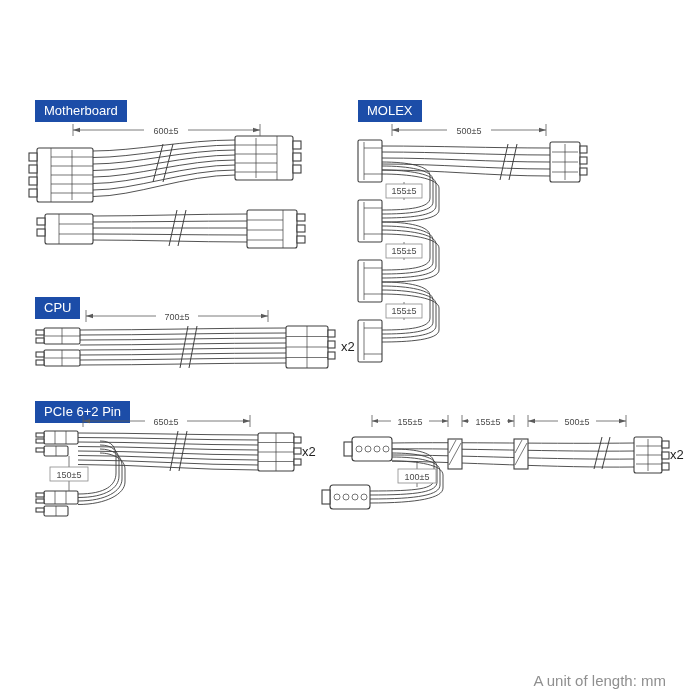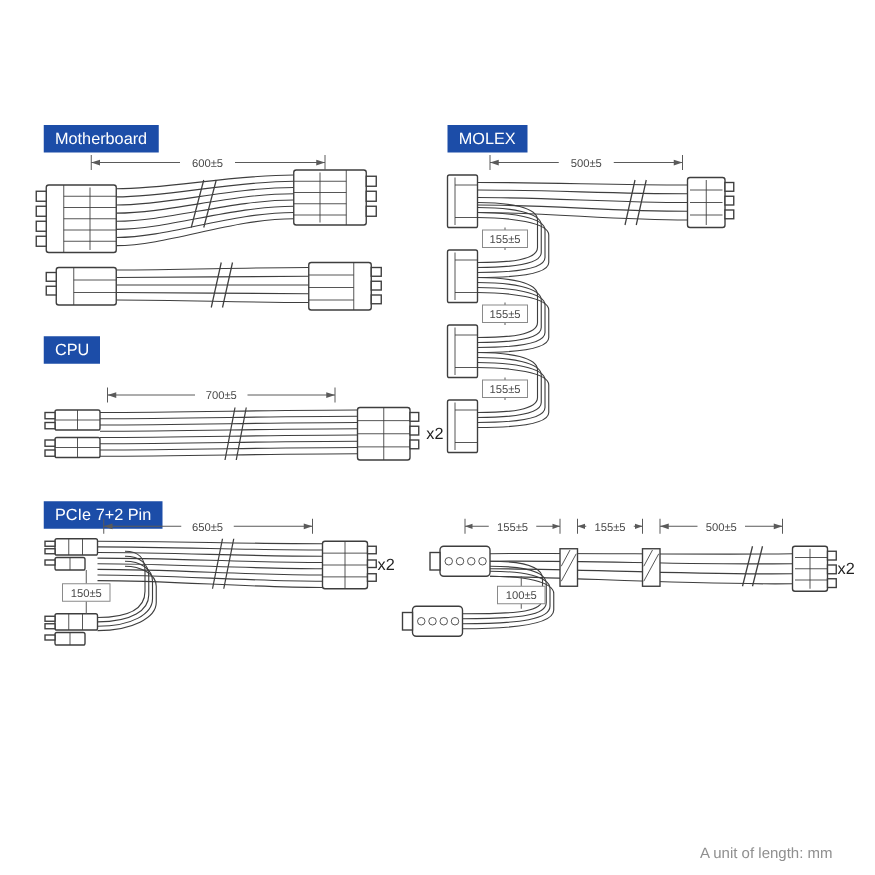--- a/index.html
+++ b/index.html
@@ -11,21 +11,21 @@
   svg.art { position:absolute; overflow:visible; }
   .conn   { fill:#ffffff; stroke:var(--line,#3e3e3e); stroke-width:1.1; }
   .detail { fill:none; stroke:var(--line,#3e3e3e); stroke-width:0.7; }
   .wire   { fill:none; stroke:var(--line,#3e3e3e); stroke-width:0.9; }
   .brk    { fill:none; stroke:var(--line,#3e3e3e); stroke-width:1; }
   .dim    { fill:none; stroke:var(--dim,#5a5a5a); stroke-width:0.8; }
   .dim-arrow { fill:var(--dim,#5a5a5a); stroke:none; }
   .dim-text  { fill:#4a4a4a; font-size:9px; text-anchor:middle; font-family:"Liberation Sans",sans-serif; }
   .dim-box   { fill:#ffffff; stroke:#8a8a8a; stroke-width:0.8; }
   .mult      { fill:#1f1f1f; font-size:13px; font-family:"Liberation Sans",sans-serif; }
-  .footer-note { position:absolute; right:32px; bottom:24px; font-size:12px; color:#8f8f8f; }
+  .footer-note { position:absolute; right:32px; bottom:24px; font-size:15px; color:#8f8f8f; }
 </style>
 </head>
 <body>
 
 <div class="canvas">
 
   <div class="section-label" style="left:35px;top:87px">Motherboard</div>
 
   <svg class="art" style="left:25px;top:105px" width="285" height="140" viewBox="0 0 285 140">
     <g>
@@ -190,21 +190,21 @@
       <text class="dim-text" x="54" y="136">155±5</text>
     </g>
     <g>
       <line class="dim" x1="54" y1="184" x2="54" y2="186"></line>
       <line class="dim" x1="54" y1="200" x2="54" y2="202"></line>
       <rect class="dim-box" x="36" y="186" width="36" height="14"></rect>
       <text class="dim-text" x="54" y="196">155±5</text>
     </g>
   </svg>
 
-  <div class="section-label" style="left:35px;top:256px">CPU</div>
+  <div class="section-label" style="left:35px;top:284px">CPU</div>
 
   <svg class="art" style="left:28px;top:293px" width="335" height="80" viewBox="0 0 335 80">
     <g>
       <path class="wire" d="M52 24 C120 24 190 22 258 22"></path>
       <path class="wire" d="M52 29 C120 29 190 27 258 27"></path>
       <path class="wire" d="M52 34 C120 34 190 32 258 32"></path>
       <path class="wire" d="M52 39 C120 39 190 37 258 37"></path>
       <path class="wire" d="M52 44 C120 44 190 42 258 42"></path>
       <path class="wire" d="M52 49 C120 49 190 47 258 47"></path>
       <path class="wire" d="M52 54 C120 54 190 52 258 52"></path>
@@ -243,21 +243,21 @@
       <line class="dim" x1="240" y1="4" x2="240" y2="16"></line>
       <line class="dim" x1="58" y1="10" x2="128" y2="10"></line>
       <line class="dim" x1="170" y1="10" x2="240" y2="10"></line>
       <polygon class="dim-arrow" points="58,10 65,7.7 65,12.3"></polygon>
       <polygon class="dim-arrow" points="240,10 233,7.7 233,12.3"></polygon>
       <text class="dim-text" x="149" y="13.5">700±5</text>
     </g>
     <text class="mult" x="313" y="45">x2</text>
   </svg>
 
-  <div class="section-label" style="left:35px;top:388px">PCIe 7+2 Pin</div>
+  <div class="section-label" style="left:35px;top:388px">PCIe 6+2 Pin</div>
 
   <svg class="art" style="left:28px;top:398px" width="300" height="122" viewBox="0 0 300 122">
     <g>
       <path class="wire" d="M50 22 C110 22 170 24 230 24"></path>
       <path class="wire" d="M50 26.5 C110 26.5 170 29 230 29"></path>
       <path class="wire" d="M50 31 C110 31 170 34 230 34"></path>
       <path class="wire" d="M50 35.5 C110 35.5 170 39 230 39"></path>
       <path class="wire" d="M50 40 C110 40 170 44 230 44"></path>
       <path class="wire" d="M50 44.5 C110 44.5 170 49 230 49"></path>
       <path class="wire" d="M50 49 C110 49 170 54 230 54"></path>

